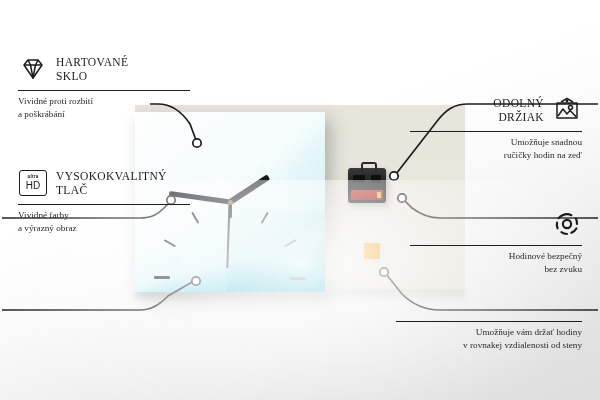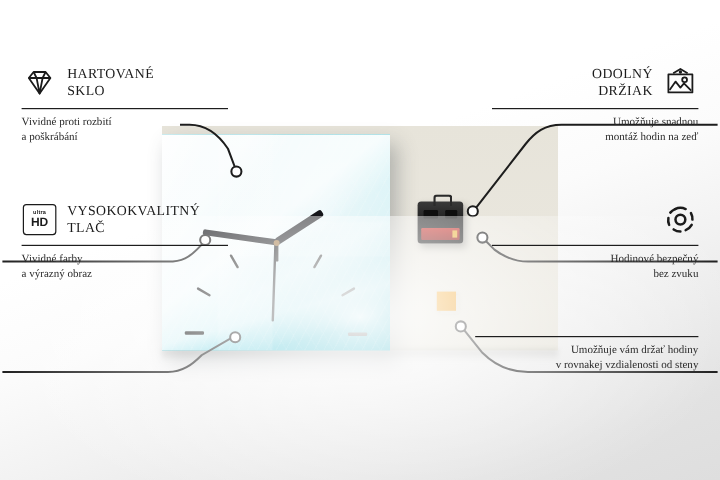--- a/index.html
+++ b/index.html
@@ -188,21 +188,21 @@
     pointer-events: none;
   }
 
   
   .feature {
     position: absolute;
     width: 172px;
     z-index: 7;
   }
   .feature.left  { text-align: left; }
-  .feature.right { text-align: right; }
+  .feature.right { text-align: right; margin-top: 41px; }
 
   .f-head {
     display: flex;
     align-items: center;
     gap: 8px;
     min-height: 34px;
   }
   .feature.right .f-head { flex-direction: row-reverse; }
 
   .f-title {
@@ -248,21 +248,21 @@
     line-height: 1;
   }
   .hd-badge .u {
     font-size: 4.6px;
     font-weight: bold;
     letter-spacing: .2px;
     font-family: "Liberation Sans", sans-serif;
   }
   .hd-badge .d {
     font-size: 10px;
-    font-weight: bold;
+    font-weight: normal;
     font-family: "Liberation Sans", sans-serif;
     margin-top: .5px;
   }
 </style>
 </head>
 <body>
 
 <div id="stage">
 
   <div class="photo-bg"></div>
@@ -397,21 +397,21 @@
         </svg>
       </span>
       <span class="f-title">
         <span>ODOLNÝ</span><br>
         <span>DRŽIAK</span>
       </span>
     </div>
     <div class="f-rule"></div>
     <div class="f-desc">
       <span>Umožňuje snadnou</span><br>
-      <span>montáž hodin na zeď</span>
+      <span>ručičky hodin na zeď</span>
     </div>
   </div>
 
   <div class="feature right" style="left:410px; top:166px;">
     <div class="f-head">
       <span class="f-icon">
         <svg width="28" height="26" viewBox="0 0 28 26">
           <g fill="none" stroke="#1b1b1b" stroke-width="2.1" stroke-linecap="round">
             <path d="M9.6,4.2 A10,10 0 0 1 18.4,4.2"></path>
             <path d="M22.8,7.6 A10,10 0 0 1 24,13"></path>

